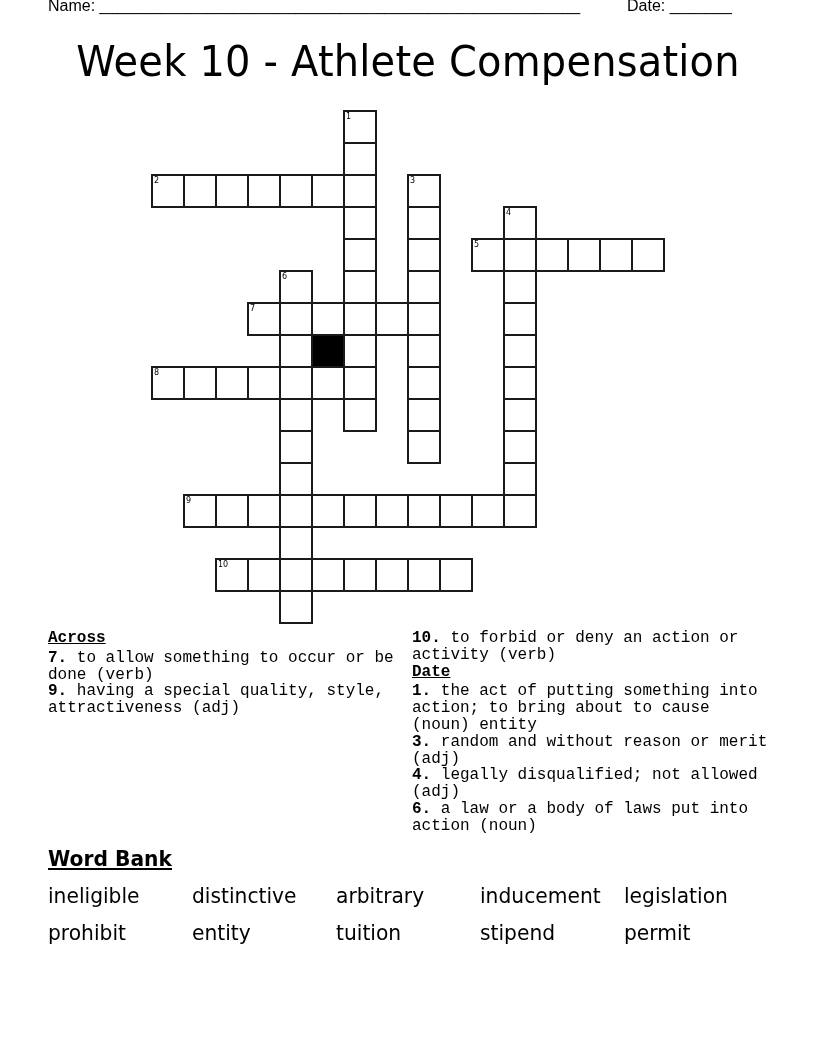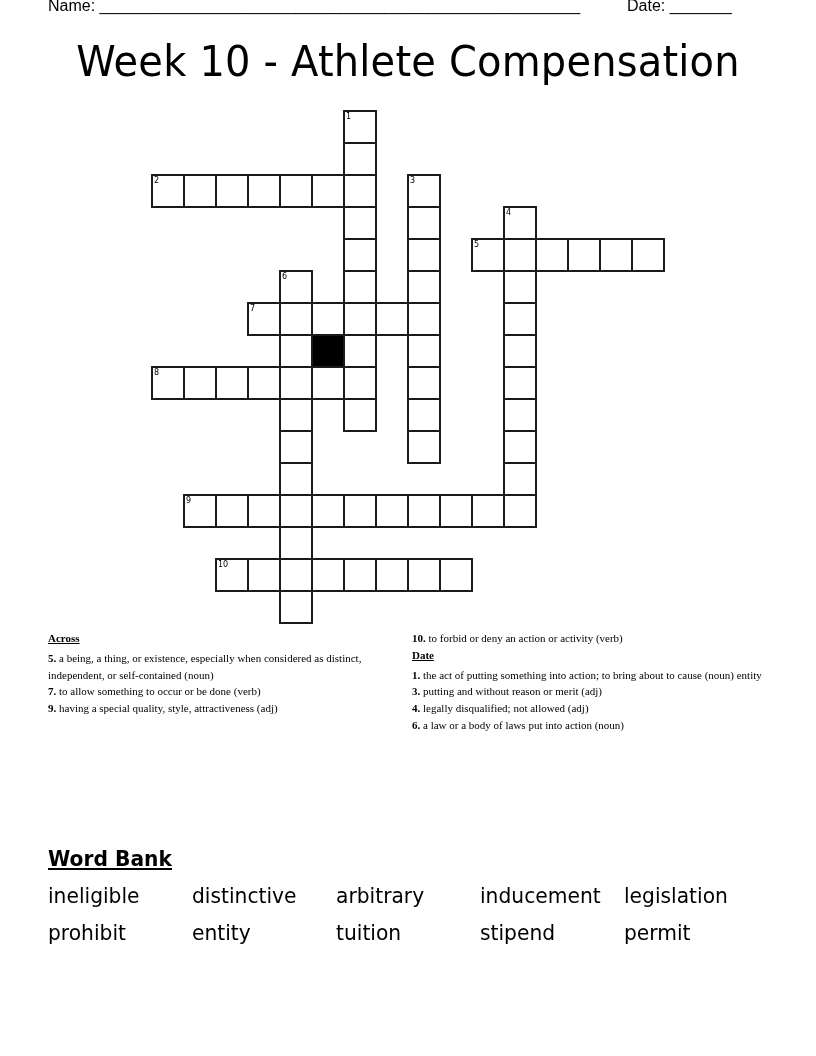--- a/index.html
+++ b/index.html
@@ -5,21 +5,21 @@
     html, body { margin: 0; padding: 0; background: #ffffff; }
     body { width: 816px; height: 1056px; position: relative; overflow: hidden; color: #000; }
     .hdr { position: absolute; top: -3px; font-family: "Liberation Sans", sans-serif; font-size: 16px; white-space: pre; }
     .title { position: absolute; top: 36px; left: 0; width: 816px; text-align: center;
              font-family: "DejaVu Sans", sans-serif; font-size: 43px; letter-spacing: 0.2px; font-weight: normal;
              transform: scaleX(0.93); transform-origin: center; }
     #grid { position: absolute; left: 0; top: 0; width: 816px; height: 640px; }
     .cell { position: absolute; width: 32px; height: 32px; box-sizing: border-box; border: 2px solid #1a1a1a; background: #fff; }
     .cell.black { background: #000; }
     .num { position: absolute; left: 1px; top: 0px; font-family: "DejaVu Sans", sans-serif; font-size: 8px; line-height: 9px; }
-    .clues { position: absolute; font-family: Liberation Serif, serif; font-size: 11px; line-height: 16.8px; }
+    .clues { position: absolute; font-family: Liberation Mono, monospace; font-size: 16px; line-height: 16.8px; }
     .clue-head { font-weight: bold; text-decoration: underline; }
     .clue b { font-weight: bold; margin-top: 20px; }
     .wb-title { position: absolute; left: 48px; top: 846px; font-family: "DejaVu Sans", sans-serif; font-weight: bold; font-size: 22px; text-decoration: underline; transform: scaleX(0.92); transform-origin: left; }
     .wb-word { position: absolute; font-family: "DejaVu Sans", sans-serif; font-size: 22px; transform: scaleX(0.92); transform-origin: left; white-space: nowrap; }
   </style>
 </head>
 <body>
 
 <div class="hdr" style="left:48px;">Name: ______________________________________________________</div>
 <div class="hdr" style="left:627px;">Date: _______</div>
@@ -121,31 +121,30 @@
     <div class="cell" style="left: 343px; top: 558px; width: 34px; height: 34px;"></div>
     <div class="cell" style="left: 375px; top: 558px; width: 34px; height: 34px;"></div>
     <div class="cell" style="left: 407px; top: 558px; width: 34px; height: 34px;"></div>
     <div class="cell" style="left: 439px; top: 558px; width: 34px; height: 34px;"></div>
     <div class="cell black" style="left: 311px; top: 334px; width: 34px; height: 34px;"></div>
   </div>
 
 <div class="clues" style="left:48px; top:630px; width:360px;">
   <div class="clue-head">Across</div>
   <div style="height:3px"></div>
-  <div class="clue"><b>5.</b><span> a being, a thing, or existence, especially when considered as distinct, independent, or self-contained (noun)</span></div>
   <div class="clue"><b>7.</b><span> to allow something to occur or be done (verb)</span></div>
   <div class="clue"><b>9.</b><span> having a special quality, style, attractiveness (adj)</span></div>
 </div>
 
 <div class="clues" style="left:412px; top:630px; width:360px;">
   <div class="clue"><b>10.</b><span> to forbid or deny an action or activity (verb)</span></div>
   <div class="clue-head">Date</div>
   <div style="height:3px"></div>
   <div class="clue"><b>1.</b><span> the act of putting something into action; to bring about to cause (noun) entity</span></div>
-  <div class="clue"><b>3.</b><span> putting and without reason or merit (adj)</span></div>
+  <div class="clue"><b>3.</b><span> random and without reason or merit (adj)</span></div>
   <div class="clue"><b>4.</b><span> legally disqualified; not allowed (adj)</span></div>
   <div class="clue"><b>6.</b><span> a law or a body of laws put into action (noun)</span></div>
 </div>
 
 <div class="wb-title">Word Bank</div>
 <div class="wb-word" style="left:48px; top:883px;">ineligible</div>
 <div class="wb-word" style="left:192px; top:883px;">distinctive</div>
 <div class="wb-word" style="left:336px; top:883px;">arbitrary</div>
 <div class="wb-word" style="left:480px; top:883px;">inducement</div>
 <div class="wb-word" style="left:624px; top:883px;">legislation</div>

